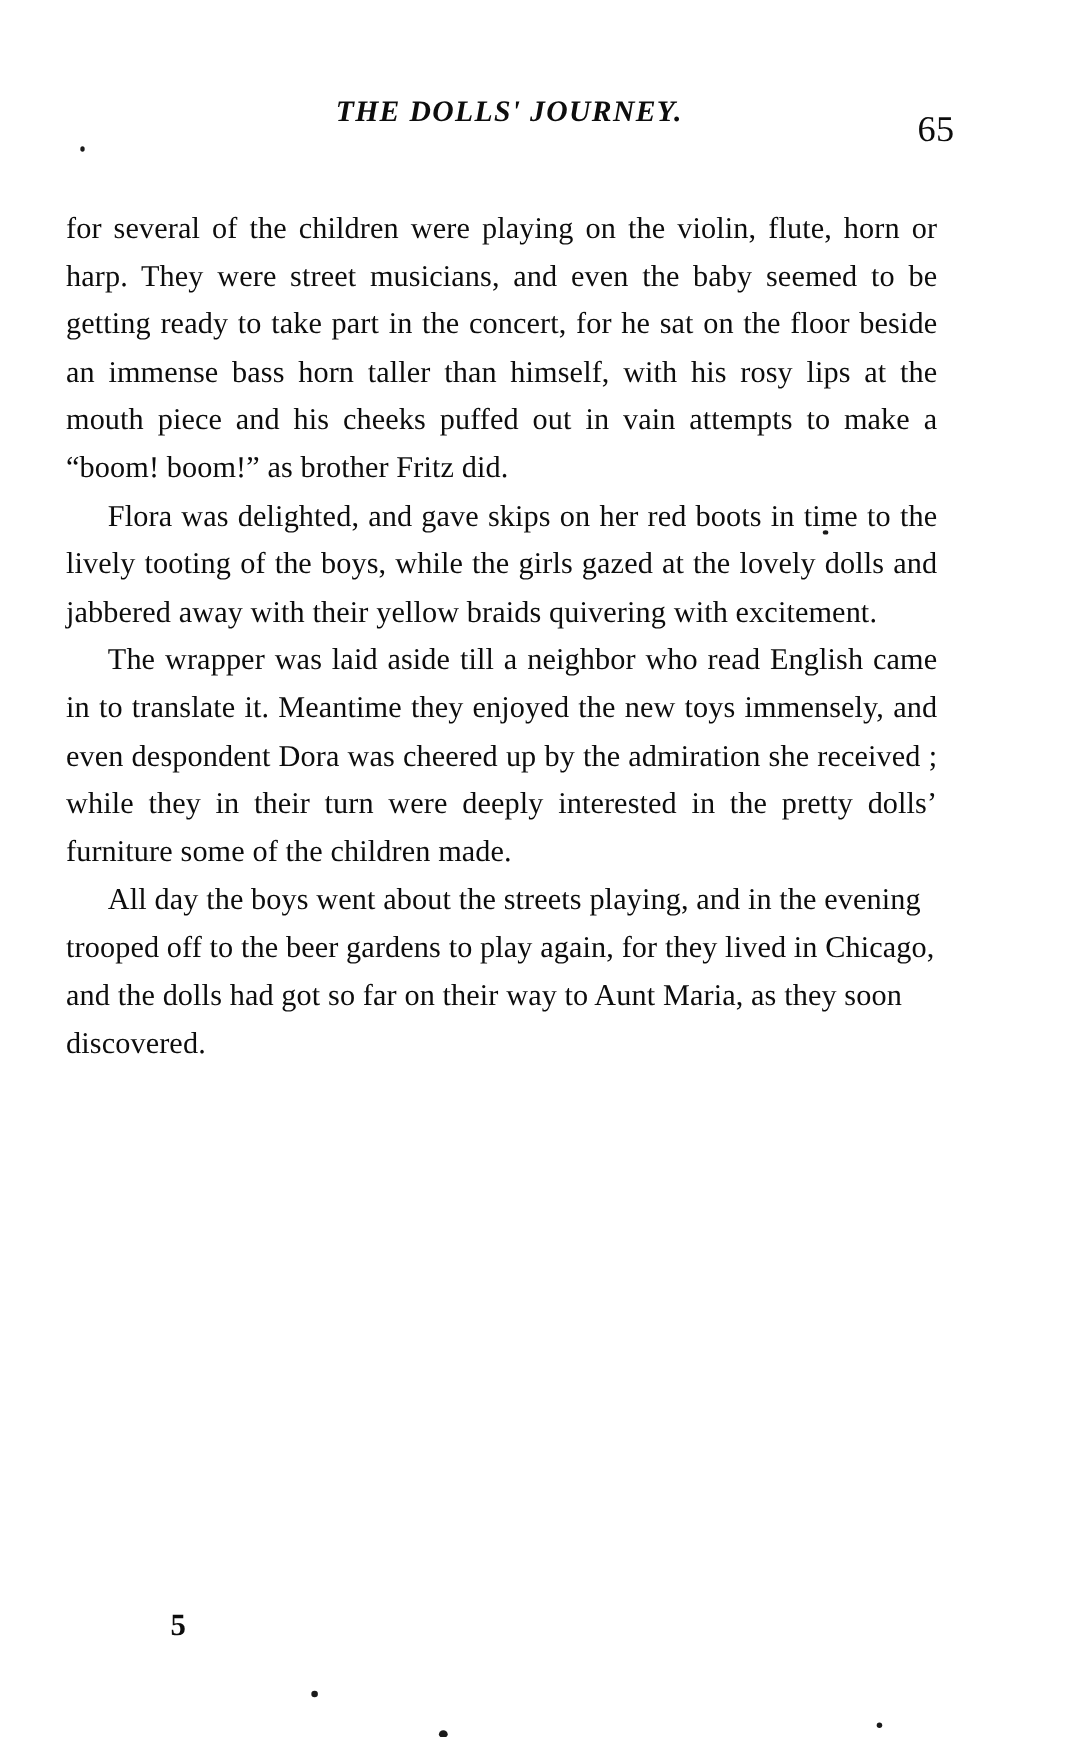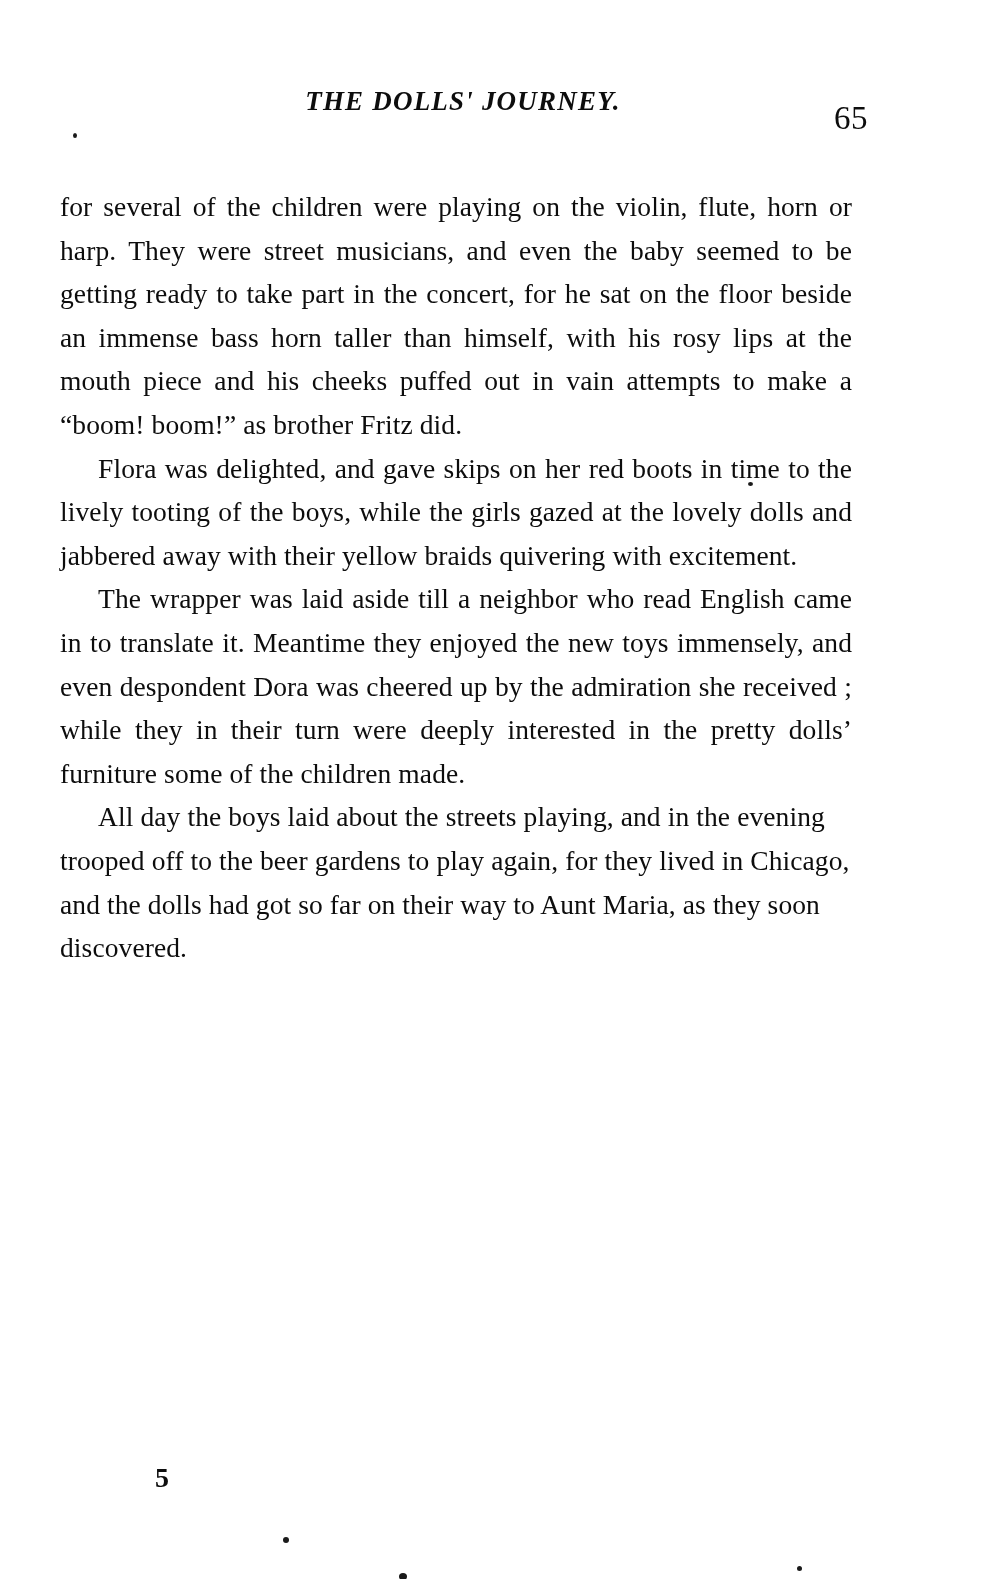--- a/index.html
+++ b/index.html
@@ -104,18 +104,18 @@
   <div class="speck speck-left-header"></div>
   <div class="speck speck-mid-right"></div>
   <div class="speck speck-bottom-center"></div>
   <div class="speck speck-bottom-right"></div>
   <div class="speck speck-bottom-mark"></div>
 
   <div class="body-text">
     <p>for several of the children were playing on the violin, flute, horn or harp.   They were street musicians, and even the baby seemed to be getting ready to take part in the concert, for he sat on the floor beside an immense bass horn taller than himself, with his rosy lips at the mouth piece and his cheeks puffed out in vain attempts to make a “boom! boom!” as brother Fritz did.</p>
     <p class="indent">Flora was delighted, and gave skips on her red boots in time to the lively tooting of the boys, while the girls gazed at the lovely dolls and jabbered away with their yellow braids quivering with excitement.</p>
     <p class="indent">The wrapper was laid aside till a neighbor who read English came in to translate it.  Meantime they enjoyed the new toys immensely, and even despondent Dora was cheered up by the admiration she received ; while they in their turn were deeply interested in the pretty dolls’ furniture some of the children made.</p>
-    <p class="indent">All day the boys laid about the streets playing, and in the evening trooped off to the beer gardens to play again, for they lived in Chicago, and the dolls had got so far on their way to Aunt Maria, as they soon discovered.</p>
+    <p class="indent">All day the boys went about the streets playing, and in the evening trooped off to the beer gardens to play again, for they lived in Chicago, and the dolls had got so far on their way to Aunt Maria, as they soon discovered.</p>
   </div>
 
   <div class="signature">5</div>
 
 </div>
 
 </body></html>

